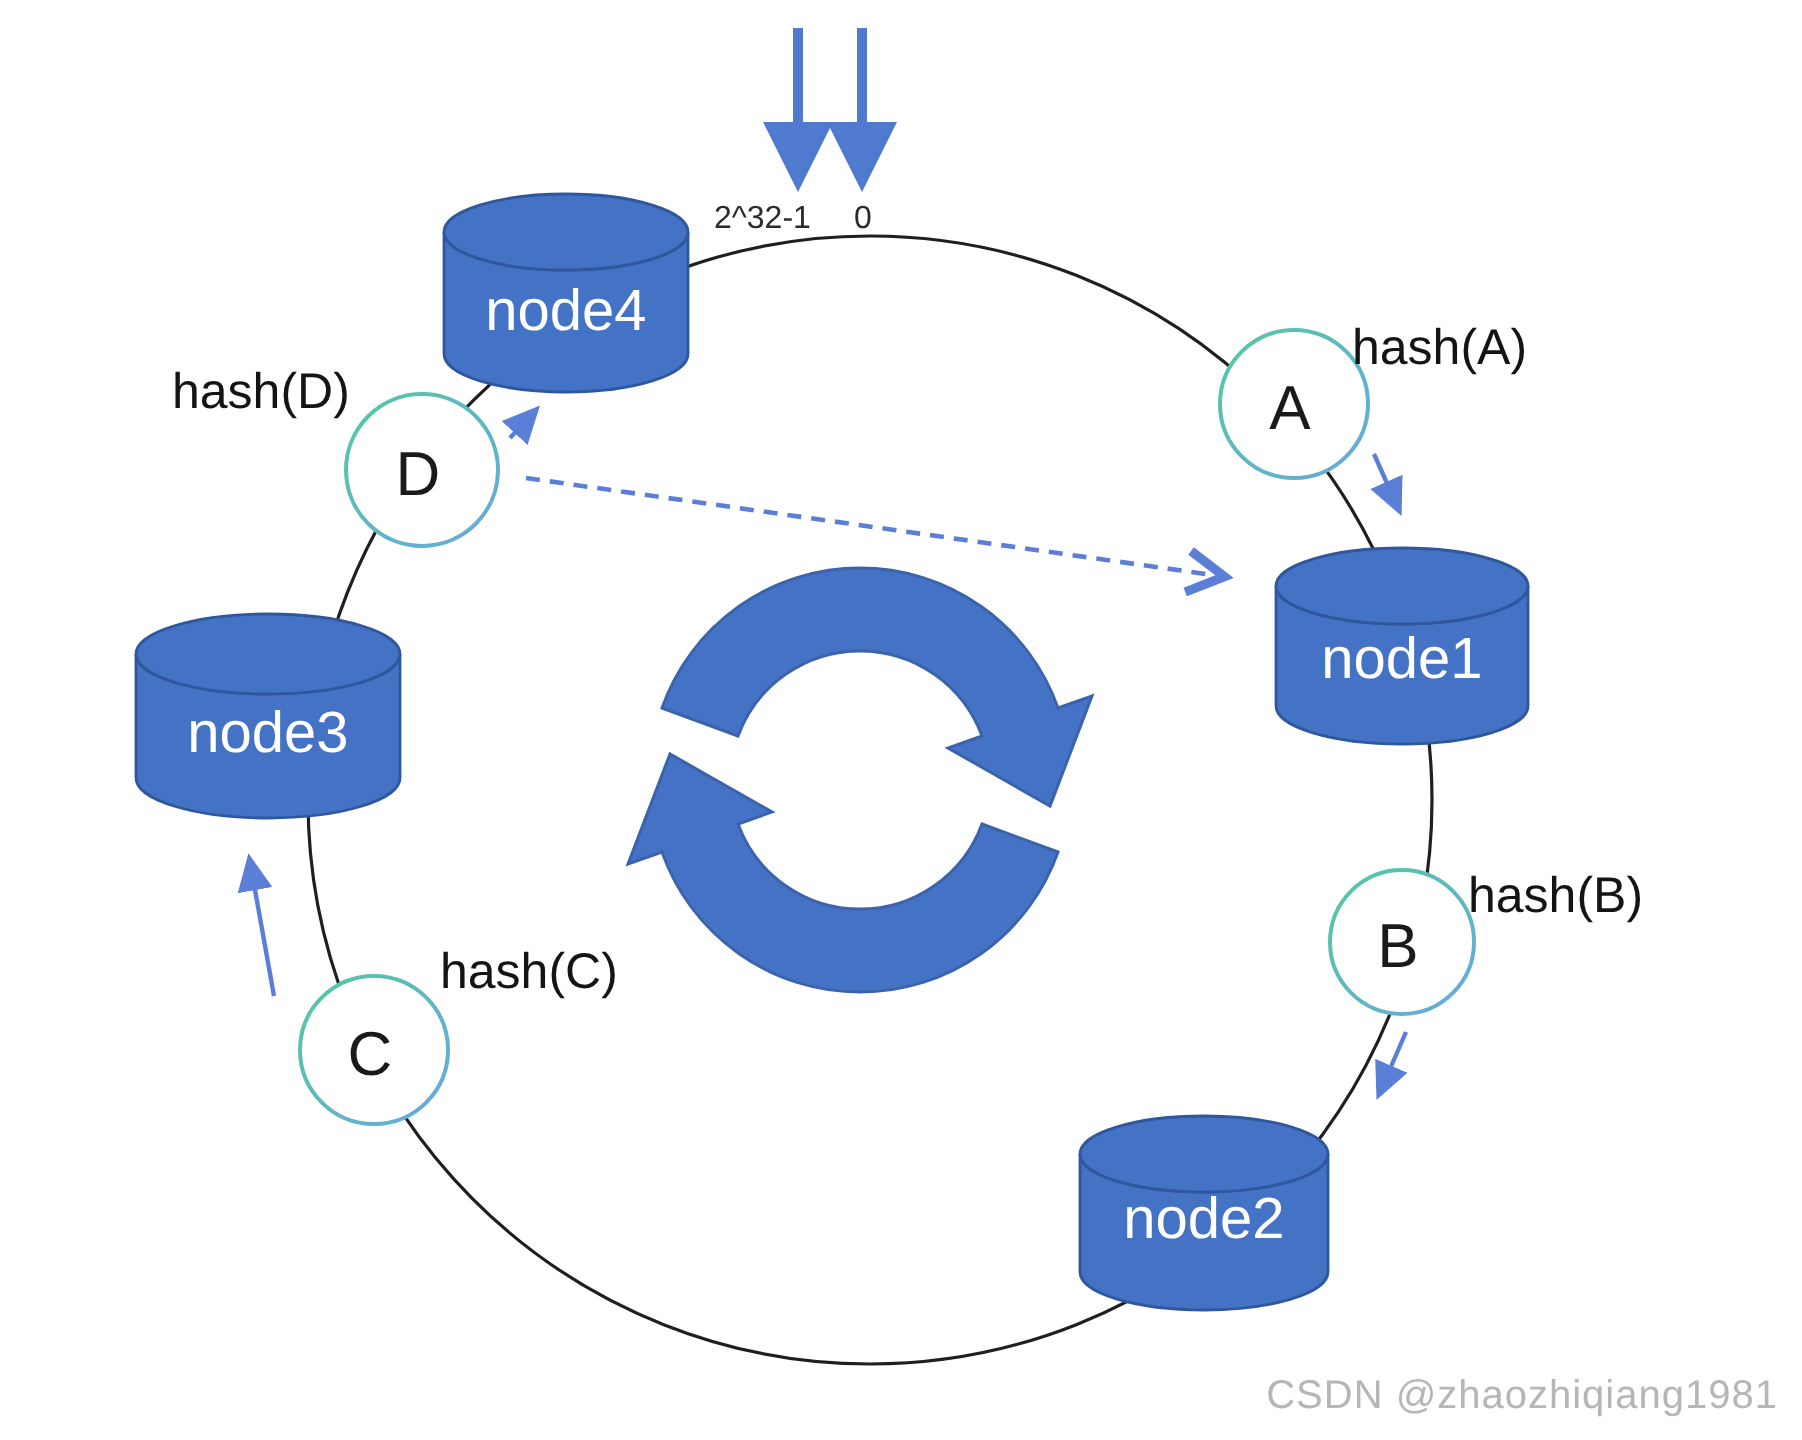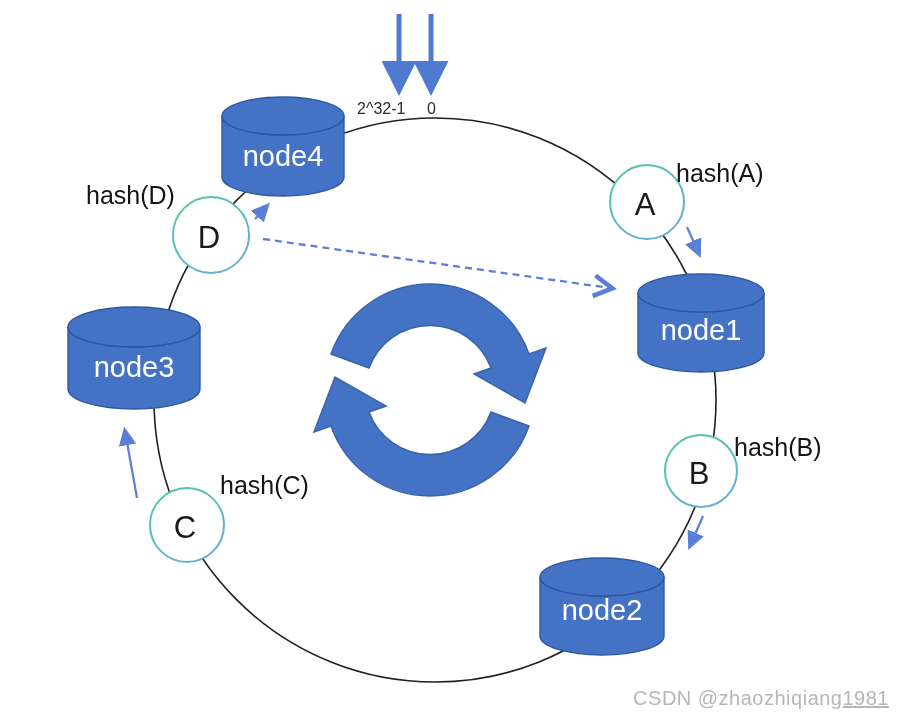--- a/index.html
+++ b/index.html
@@ -7,21 +7,21 @@
   .stage{position:relative;width:901px;height:720px;background:#ffffff;overflow:hidden;}
   .stage svg{position:absolute;left:0;top:0;}
   .node-label{fill:#ffffff;font-size:29px;font-family:"Liberation Sans",sans-serif;}
   .key-letter{fill:#1a1a1a;font-size:31px;font-family:"Liberation Sans",sans-serif;}
   .hash-label{fill:#141414;font-size:25px;font-family:"Liberation Sans",sans-serif;}
   .range-label{fill:#2b2b2b;font-size:16px;font-family:"Liberation Sans",sans-serif;}
   .watermark{
     position:absolute;top:687px;right:12px;
     font-size:20px;color:#b5b6b8;letter-spacing:0.5px;
   }
-  .watermark .uline{text-decoration:underline;}
+  .watermark .uline{}
 </style>
 </head>
 <body>
 
 <div class="stage">
   <svg width="901" height="720" viewBox="0 0 901 720">
     <defs>
       <linearGradient id="keyGrad" x1="0" y1="0" x2="1" y2="1">
         <stop offset="0" stop-color="#55c9a0"></stop>
         <stop offset="1" stop-color="#68a8e0"></stop>

